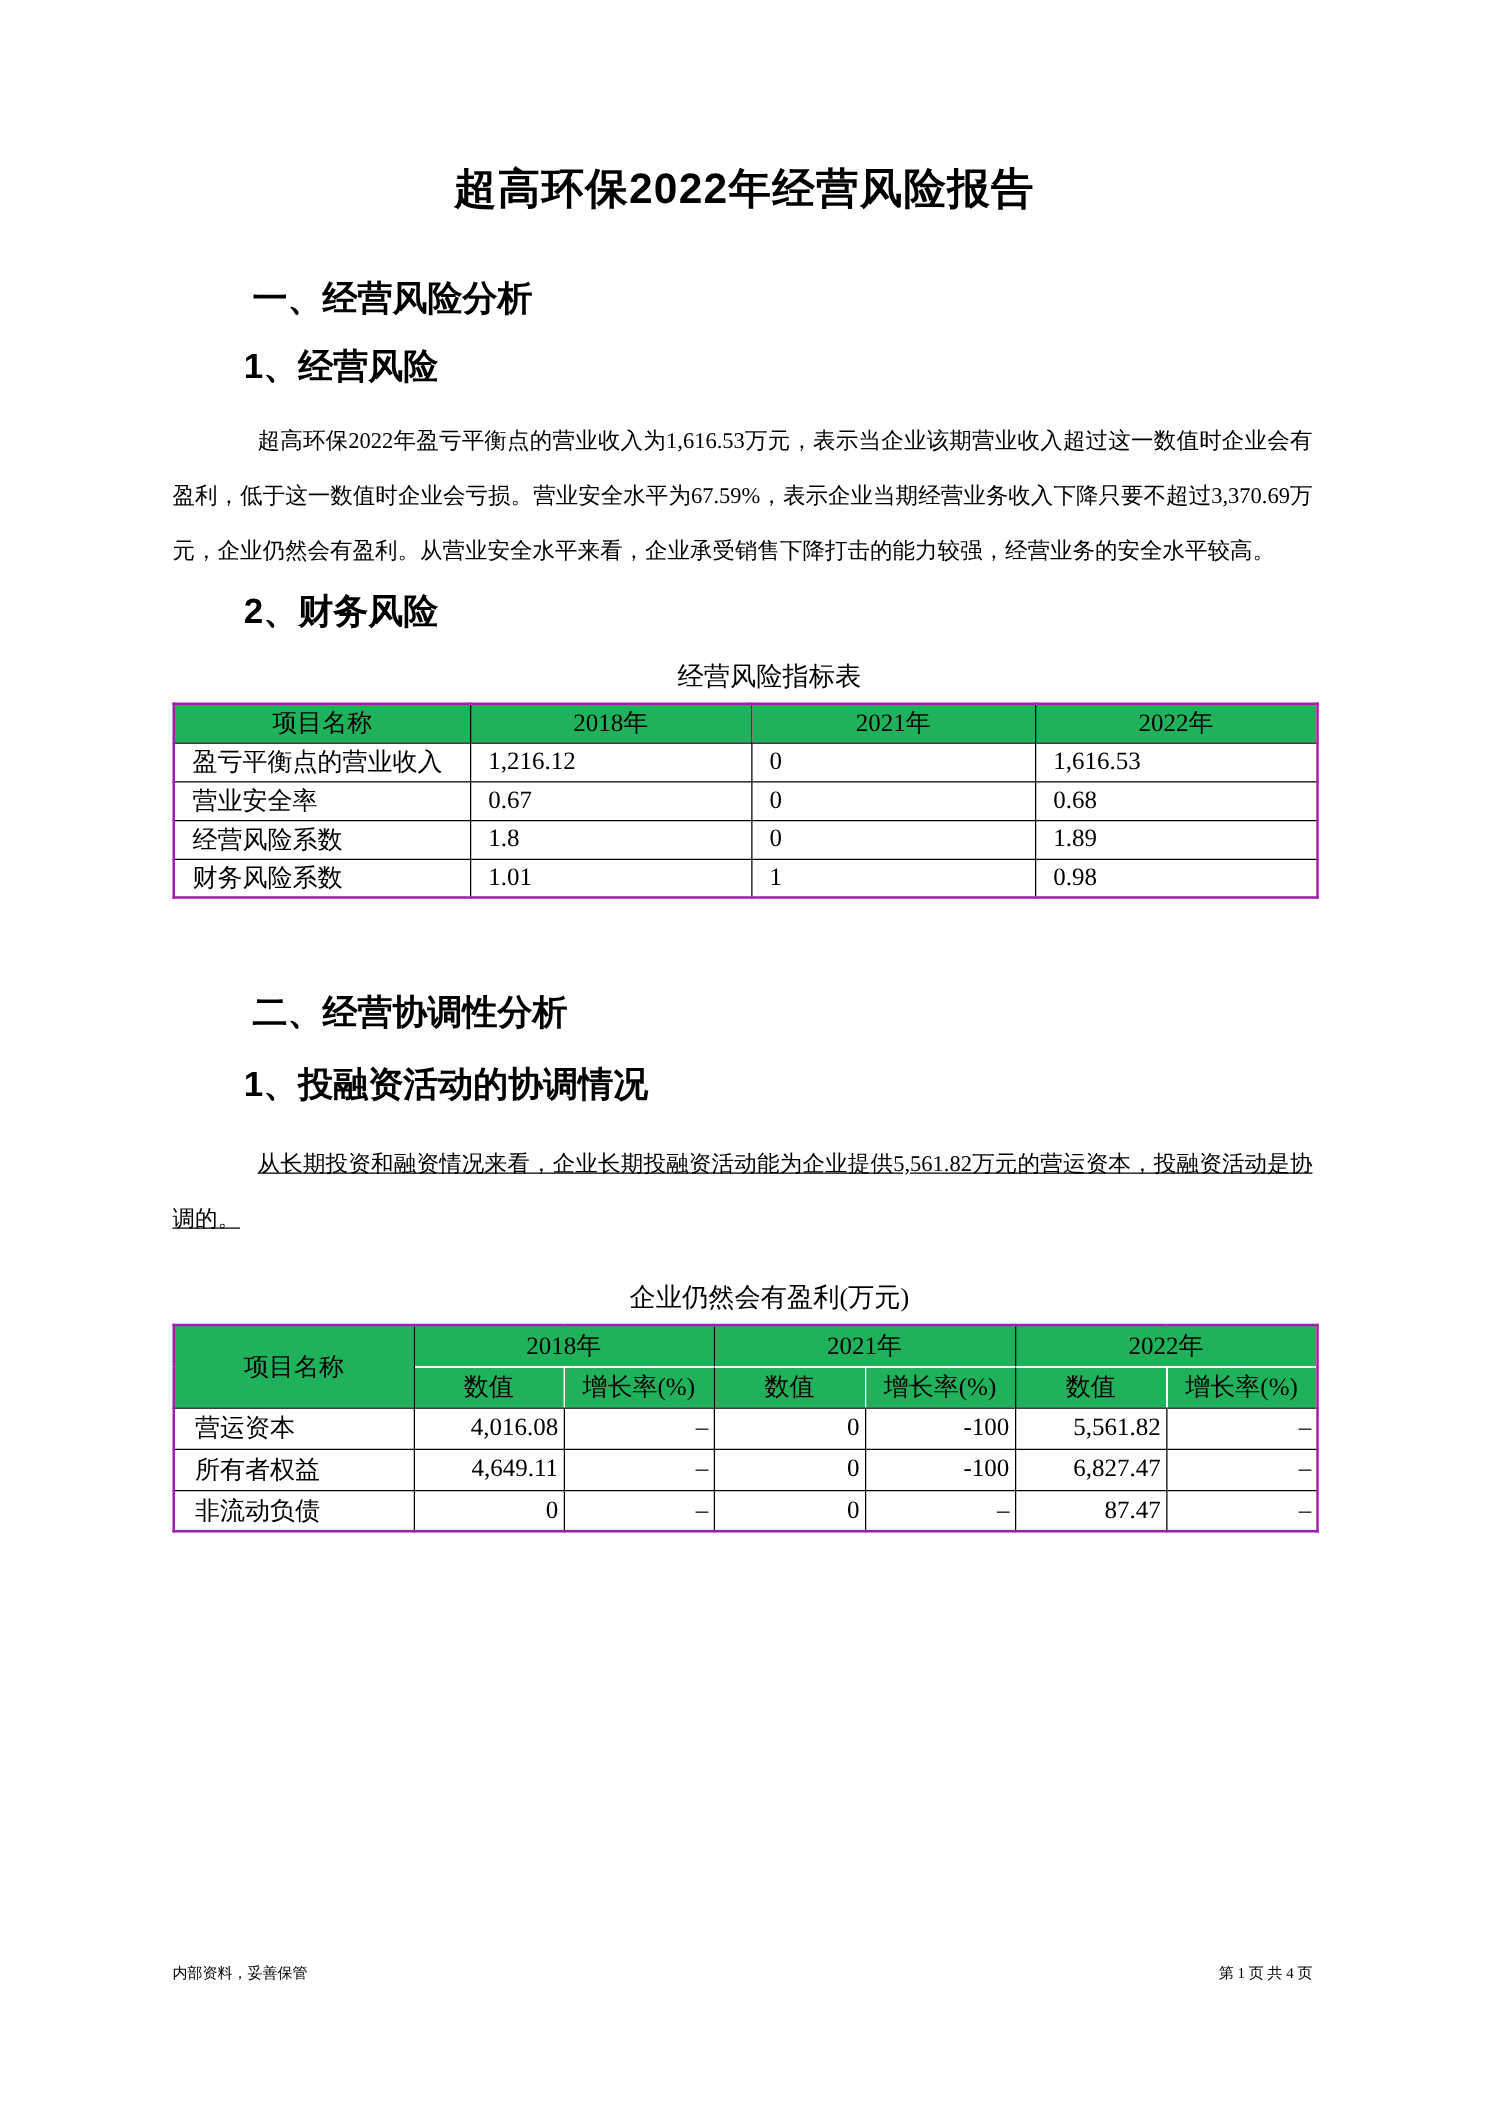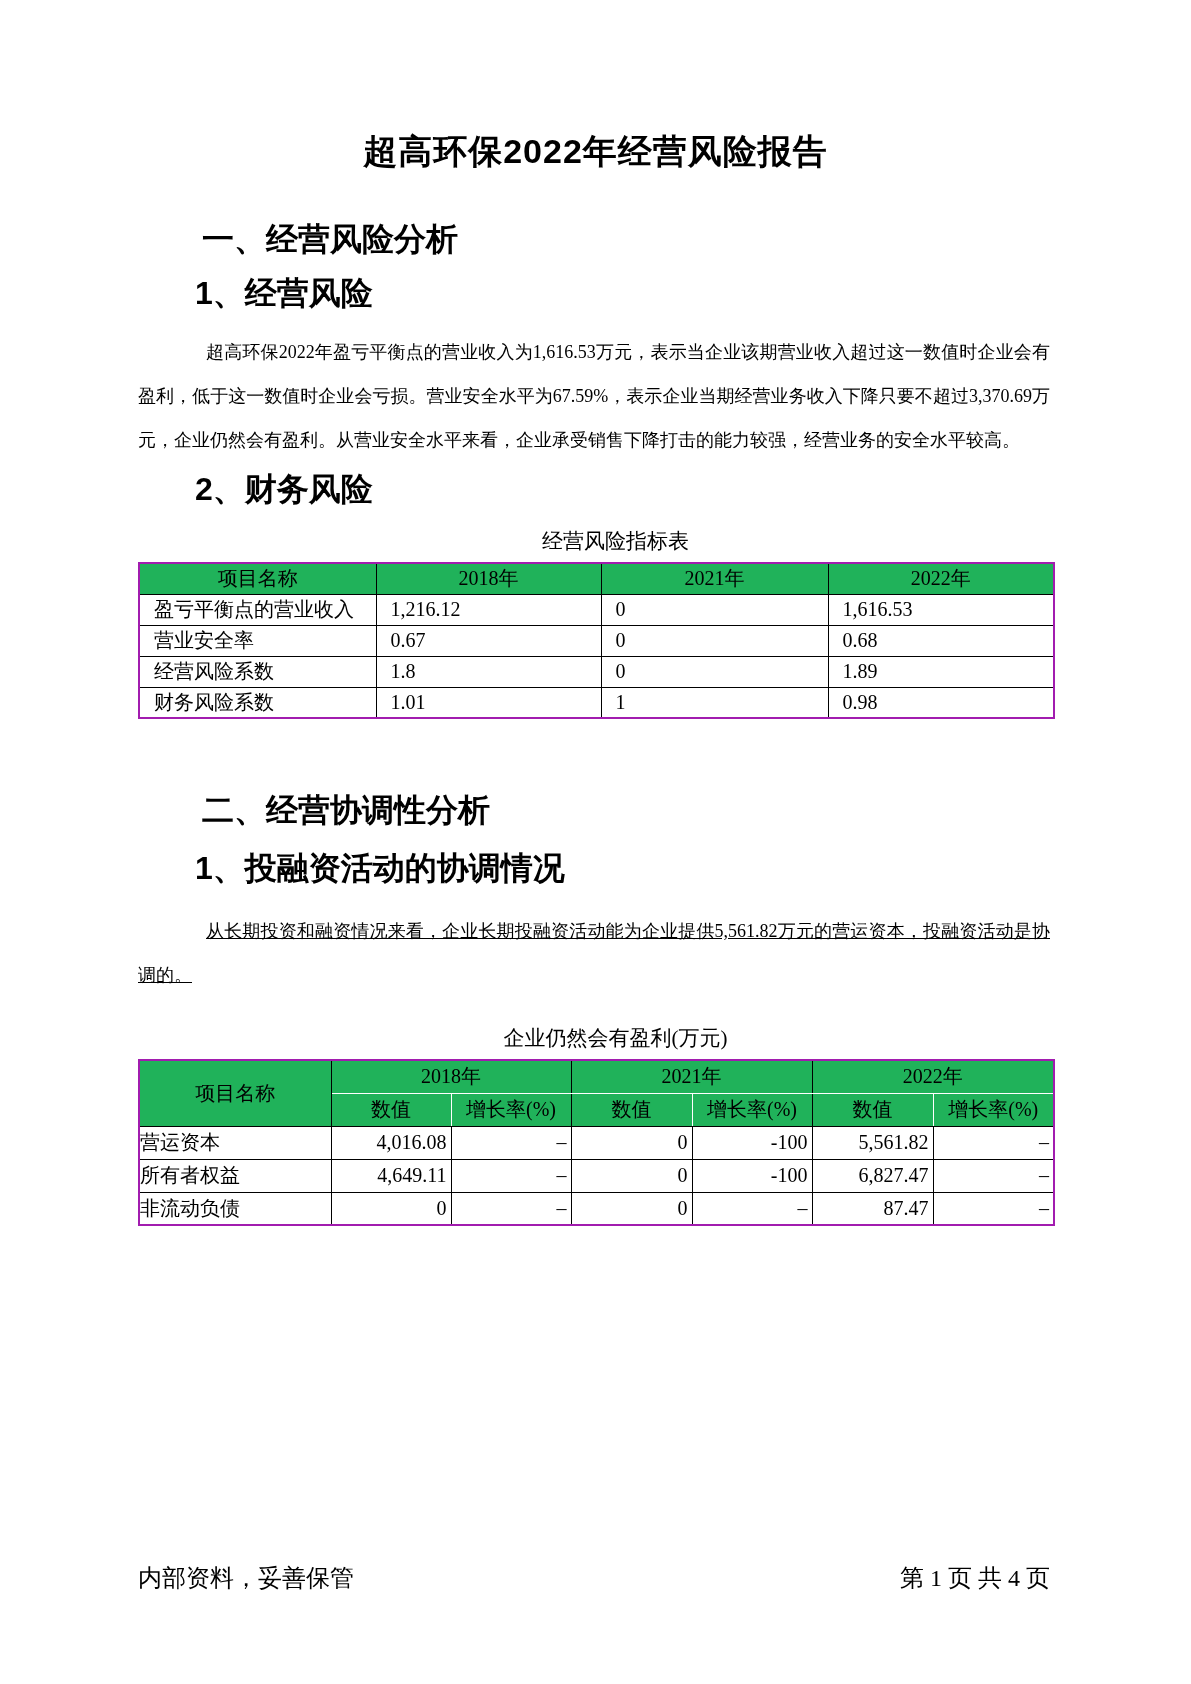--- a/index.html
+++ b/index.html
@@ -19,21 +19,21 @@
     text-align: center;
     font-family: "Liberation Sans", sans-serif;
     font-weight: bold;
     font-size: 34px;
     line-height: 46px;
     letter-spacing: 1px;
   }
   .h-major, .h-minor {
     font-family: "Liberation Sans", sans-serif;
     font-weight: bold;
-    font-size: 32px;
+    font-size: 28px;
     line-height: 38px;
   }
   .h-major { margin: 46px 0 0 197px; }
   .h-minor { margin: 16px 0 0 190px; }
   #h-s1-2 { margin-top: 8px; }
   #h-s2   { margin-top: 72px; }
   #h-s2-1 { margin-top: 20px; }
   .para {
     margin: 18px 136px 0 133px;
     font-size: 18px;
@@ -64,31 +64,31 @@
     white-space: nowrap;
     font-weight: normal;
   }
   th {
     background: #20b25a;
     text-align: center;
   }
   .t1 th, .t1 td { height: 31px; }
   .t1 td { text-align: left; padding-left: 14px; }
   .t2 th, .t2 td { height: 33px; }
-  .t2 td.lbl { text-align: left; padding-left: 0; }
+  .t2 td.lbl { text-align: left; padding-left: 16px; }
   .t2 td.num { text-align: right; padding-right: 4px; }
   
   .t2 .th-year { border-bottom-color: #fff; }
   .t2 .th-sub  { border-top-color: #fff; }
   .t2 .th-sub-num  { border-right-color: #fff; }
   .t2 .th-sub-rate { border-left-color: #fff; }
   .footer-left, .footer-right {
     position: absolute;
     top: 1564px;
-    font-size: 24px;
+    font-size: 12px;
     line-height: 28px;
   }
   .footer-left  { left: 133px; }
   .footer-right { right: 136px; }
 </style>
 </head>
 <body>
 
 <div class="page">
 

